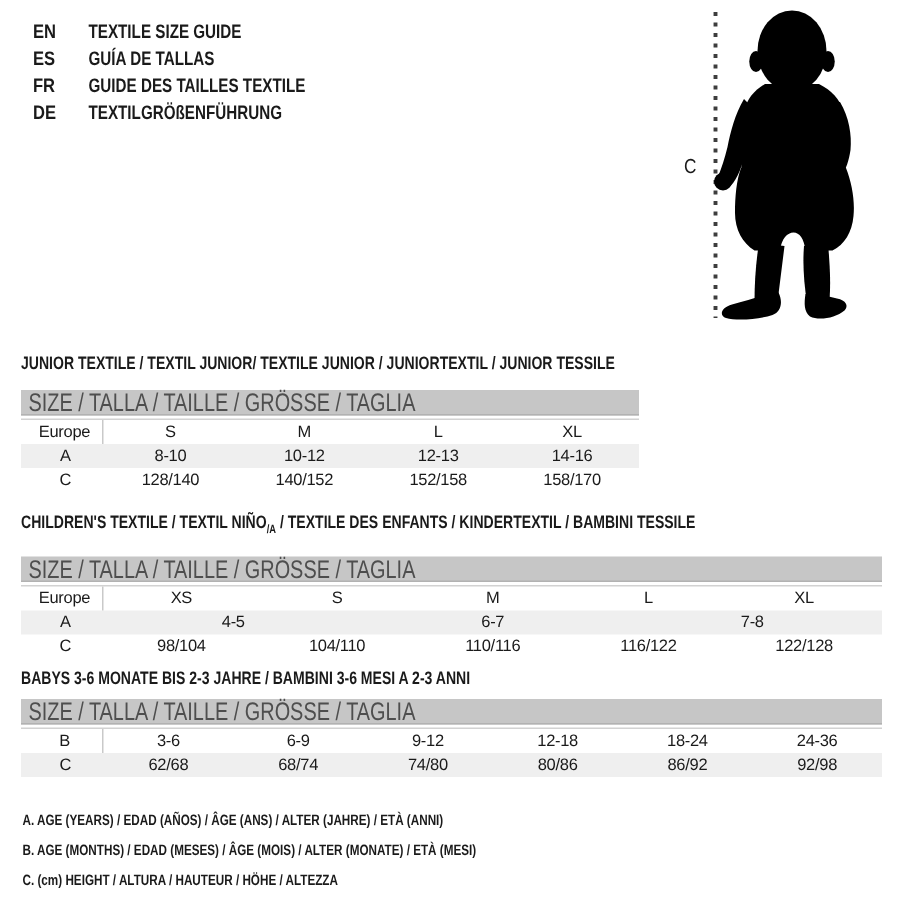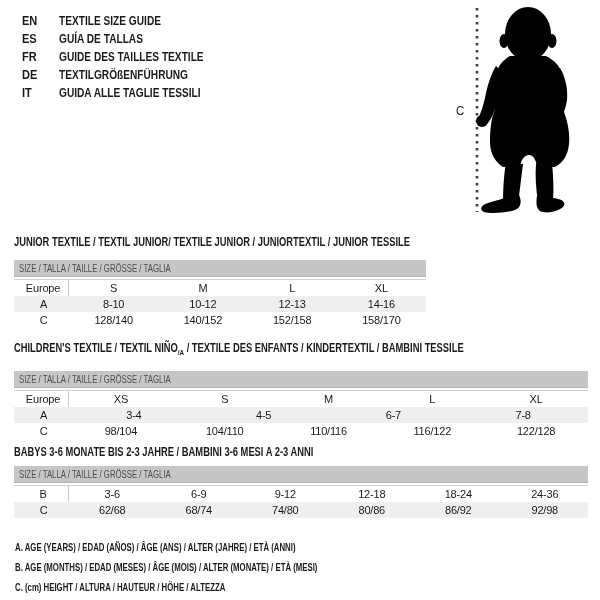--- a/index.html
+++ b/index.html
@@ -33,21 +33,21 @@
   .figure-svg { position: absolute; left: 15px; top: 0; }
 
   
   .size-section { position: absolute; left: 14px; }
   .title-line { font-size: 12px; font-weight: 700; line-height: 16px; margin-top: 20px; }
   .title-line sub { font-size: 8px; }
   .size-bar {
     height: 17px; line-height: 17px;
     border-bottom: 1px solid #b2b2b2;
     padding-left: 5px;
-    font-size: 10px;
+    font-size: 17px;
   }
   .rows { margin-top: 2px; border-top: 1px solid #d2d2d2; }
   .trow { display: flex; height: 16px; line-height: 16px; font-size: 11px; letter-spacing: -0.2px; }
   .cell { flex: 1; text-align: center; }
   .cell.label { flex: 0 0 55px; text-align: center; padding-left: 4px; }
   .trow:first-child .cell.label { border-right: 1px solid #c9c9c9; }
 
   
   .footnotes { position: absolute; left: 15px; top: 538px; }
   .foot-line { font-size: 10px; font-weight: 700; line-height: 20px; }
@@ -64,24 +64,20 @@
       <span class="lang-code">ES</span>
       <span class="lang-label cond">GUÍA DE TALLAS</span>
     </div>
     <div class="lang-row">
       <span class="lang-code">FR</span>
       <span class="lang-label cond">GUIDE DES TAILLES TEXTILE</span>
     </div>
     <div class="lang-row">
       <span class="lang-code">DE</span>
       <span class="lang-label cond">TEXTILGRÖßENFÜHRUNG</span>
-    </div>
-    <div class="lang-row">
-      <span class="lang-code">IT</span>
-      <span class="lang-label cond">GUIDA ALLE TAGLIE TESSILI</span>
     </div>
   </div>
 
 <div class="figure-area">
   <div class="figure-label">C</div>
   <svg class="figure-svg" width="130" height="222" viewBox="0 0 130 222">
     <line x1="7" y1="8" x2="7" y2="212" stroke="#3d3d3d" stroke-width="2.6" stroke-dasharray="2.6 4.4"></line>
     <g fill="#000000">
       <ellipse cx="58" cy="34" rx="23" ry="27"></ellipse>
       <ellipse cx="34" cy="41" rx="4.5" ry="7"></ellipse>
@@ -139,21 +135,20 @@
         <div class="trow">
           <div class="cell label">Europe</div>
           <div class="cell">XS</div>
           <div class="cell">S</div>
           <div class="cell">M</div>
           <div class="cell">L</div>
           <div class="cell">XL</div>
         </div>
         <div class="trow" style="background: rgb(239, 239, 239);">
           <div class="cell label">A</div>
-          <div class="cell">3-4</div>
           <div class="cell">4-5</div>
           <div class="cell">6-7</div>
           <div class="cell">7-8</div>
         </div>
         <div class="trow">
           <div class="cell label">C</div>
           <div class="cell">98/104</div>
           <div class="cell">104/110</div>
           <div class="cell">110/116</div>
           <div class="cell">116/122</div>

